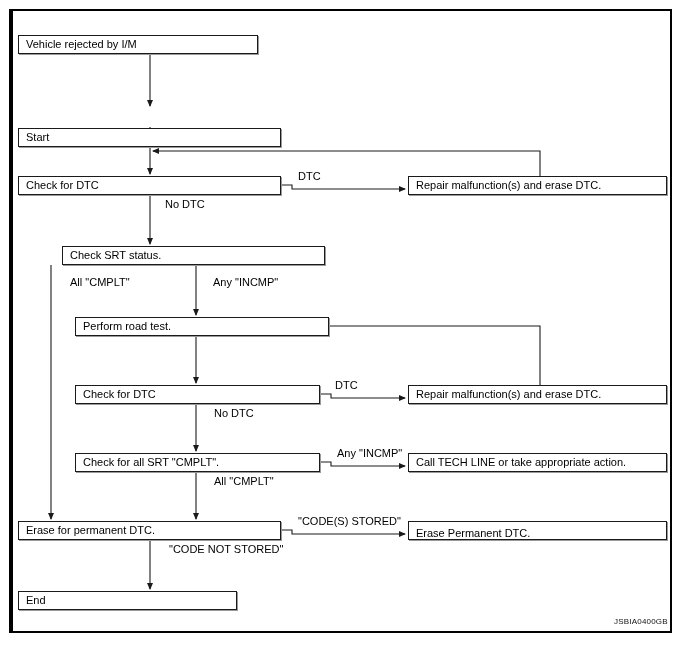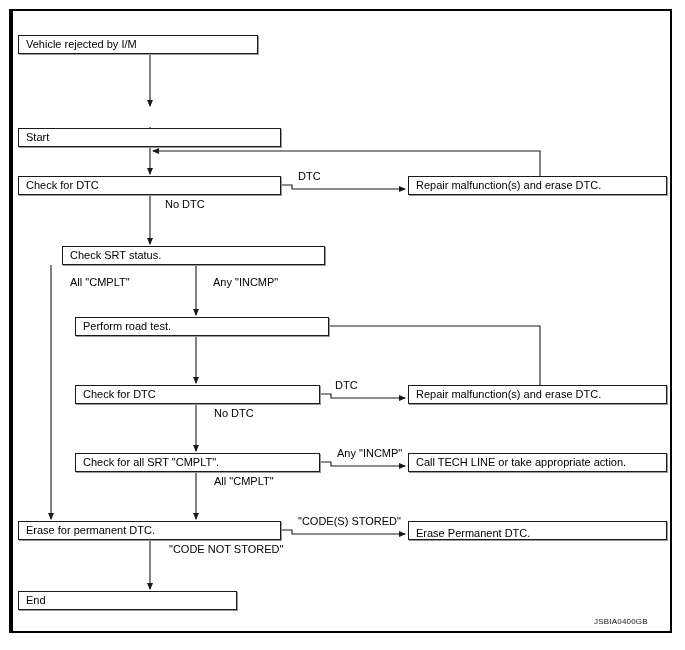--- a/index.html
+++ b/index.html
@@ -59,20 +59,21 @@
     white-space: nowrap;
     background: transparent;
     margin-left: 13px;
   }
   #fig-code {
     position: absolute;
     font-size: 8px;
     letter-spacing: 0.2px;
     color: #111111;
     white-space: nowrap;
+    margin-left: 20px;
   }
 </style>
 </head>
 <body>
 
 <div id="page">
 
   <div id="frame"></div>
 
   <svg class="svg-layer" viewBox="0 0 685 650" width="685" height="650">

